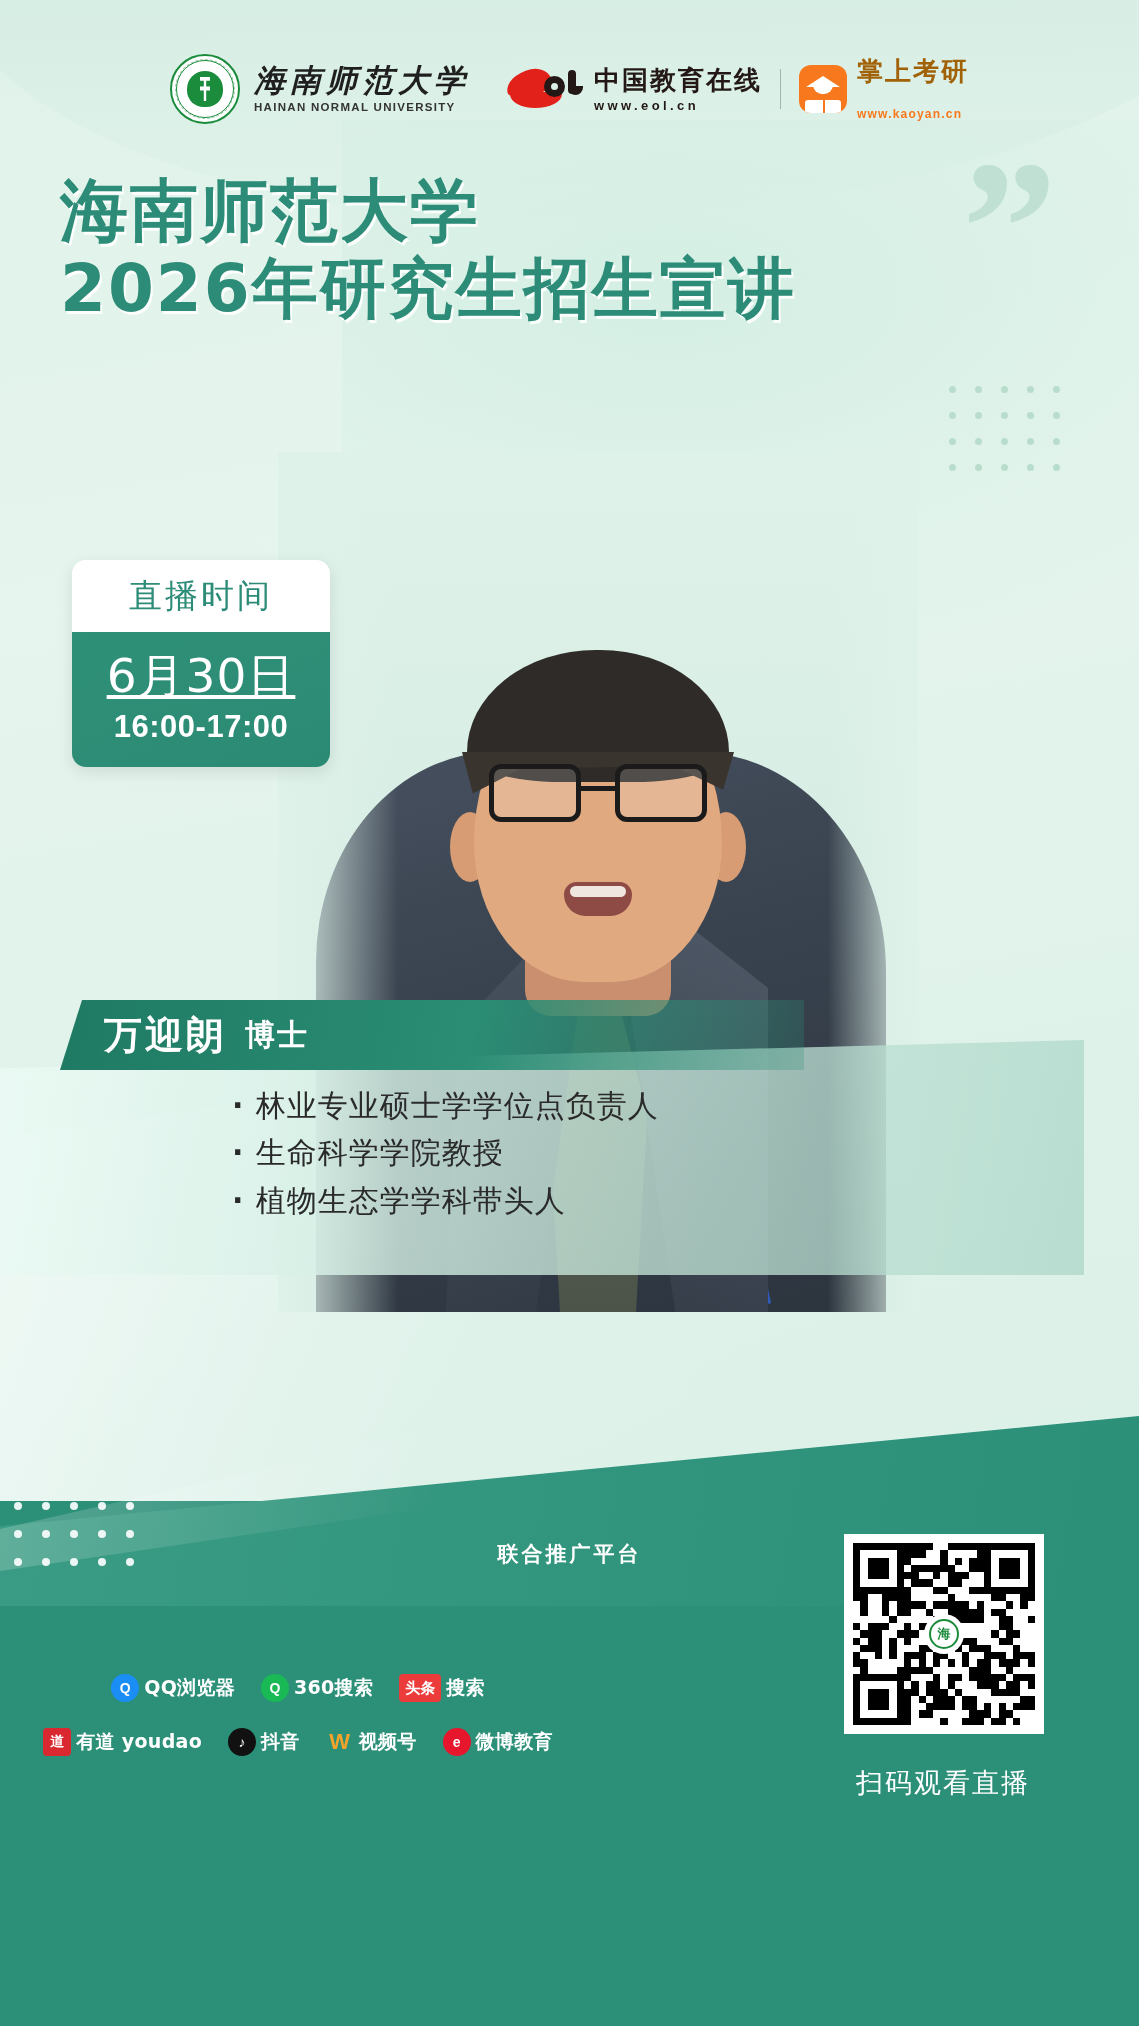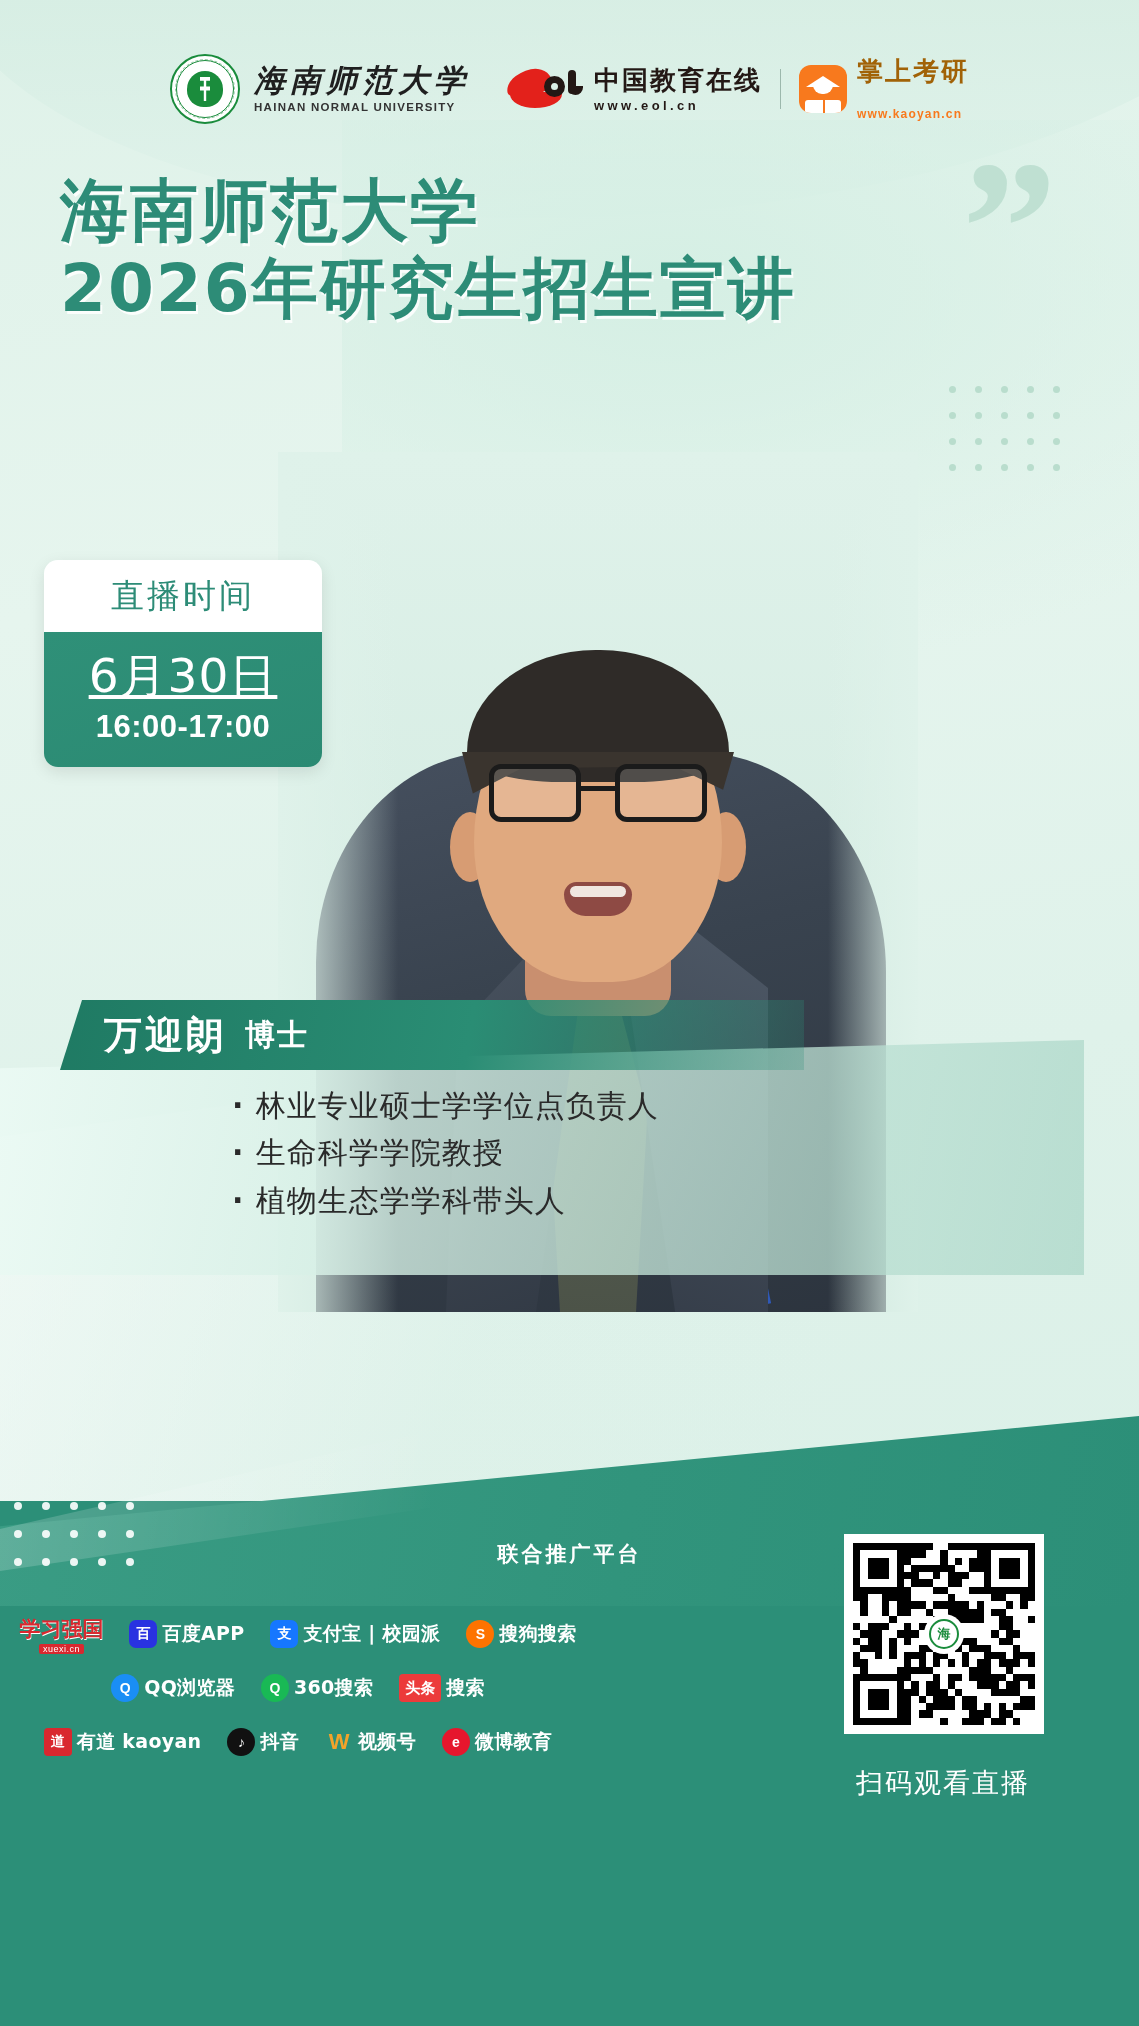--- a/index.html
+++ b/index.html
@@ -107,21 +107,21 @@
   
   .ribbon{position:absolute;left:60px;top:396px;height:72px;min-width:340px;
     background:linear-gradient(100deg,#2f9079 0%,#2b8a73 60%,#2b8a73 100%);
     display:flex;align-items:center;padding:0 54px 0 44px;
     clip-path:polygon(0 0,100% 0,calc(100% - 26px) 50%,100% 100%,0 100%);
     box-shadow:0 3px 8px rgba(0,0,0,.08);}
   .ribbon span{color:#fff;font-weight:700;font-size:38px;letter-spacing:3px;
     font-family:"DejaVu Sans","Liberation Sans",sans-serif;}
 
   
-  .timecard{position:absolute;left:44px;top:560px;width:278px;border-radius:14px;overflow:hidden;
+  .timecard{position:absolute;left:72px;top:560px;width:258px;border-radius:14px;overflow:hidden;
     box-shadow:0 5px 16px rgba(0,0,0,.10);}
   .timecard-top{background:#ffffff;height:72px;display:flex;align-items:center;justify-content:center;}
   .timecard-top span{color:#2d8c77;font-size:33px;font-weight:400;letter-spacing:3px;
     font-family:"DejaVu Sans","Liberation Sans",sans-serif;}
   .timecard-bot{background:linear-gradient(160deg,#2f9078,#2b8a73);padding:16px 0 22px;text-align:center;}
   .tc-date{color:#fff;font-size:47px;font-weight:400;letter-spacing:1px;line-height:1.18;
     font-family:"DejaVu Sans","Liberation Sans",sans-serif;text-decoration:underline;}
   .tc-time{color:#fff;font-size:31px;font-weight:700;letter-spacing:.5px;margin-top:6px;
     font-family:"Liberation Sans",sans-serif;}
 
@@ -372,60 +372,40 @@
       <i></i>
       <i></i>
       <i></i>
   </div>
 
   <div class="foot-title">
     <span>联合推广平台</span>
   </div>
 
   <div class="partners">
-    <div class="prow">
-      <div class="pitem">
-        <div class="xuexi">
-          <b>学习强国</b>
-          <u>xuexi.cn</u>
-        </div>
-      </div>
-      <div class="pitem">
-        <span class="pbadge" style="background:#2932e1">百</span>
-        <span class="plabel" style="color:#fff">百度APP</span>
-      </div>
-      <div class="pitem">
-        <span class="pbadge" style="background:#1677ff">支</span>
-        <span class="plabel" style="color:#fff">支付宝 | 校园派</span>
-      </div>
-      <div class="pitem">
-        <span class="pbadge" style="background:#fe7300;border-radius:50%">S</span>
-        <span class="plabel" style="color:#fff">搜狗搜索</span>
-      </div>
-    </div>
 
     <div class="prow">
       <div class="pitem">
         <span class="pbadge" style="background:#1a8ef5;border-radius:50%">Q</span>
         <span class="plabel" style="color:#fff">QQ浏览器</span>
       </div>
       <div class="pitem">
         <span class="pbadge" style="background:#19b955;border-radius:50%">Q</span>
         <span class="plabel" style="color:#fff">360搜索</span>
       </div>
       <div class="pitem">
         <span class="pbadge" style="background:#ec3b3b;border-radius:4px;width:42px;font-size:15px">头条</span>
         <span class="plabel" style="color:#fff">搜索</span>
       </div>
     </div>
 
     <div class="prow">
       <div class="pitem">
         <span class="pbadge" style="background:#d9282f;border-radius:4px">道</span>
-        <span class="plabel" style="color:#fff">有道 kaoyan</span>
+        <span class="plabel" style="color:#fff">有道 youdao</span>
       </div>
       <div class="pitem">
         <span class="pbadge" style="background:#111;border-radius:50%">♪</span>
         <span class="plabel" style="color:#fff">抖音</span>
       </div>
       <div class="pitem">
         <span class="pbadge" style="background:transparent;color:#f3a32a;font-size:22px">W</span>
         <span class="plabel" style="color:#fff">视频号</span>
       </div>
       <div class="pitem">

